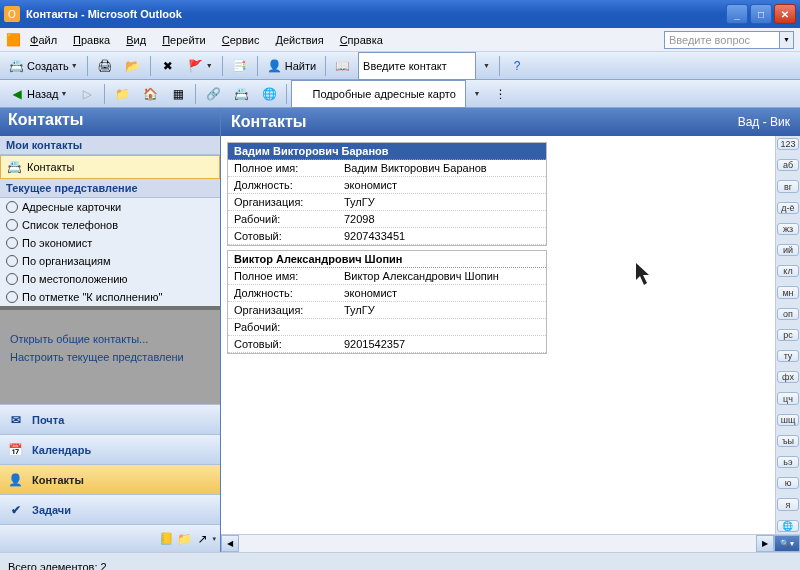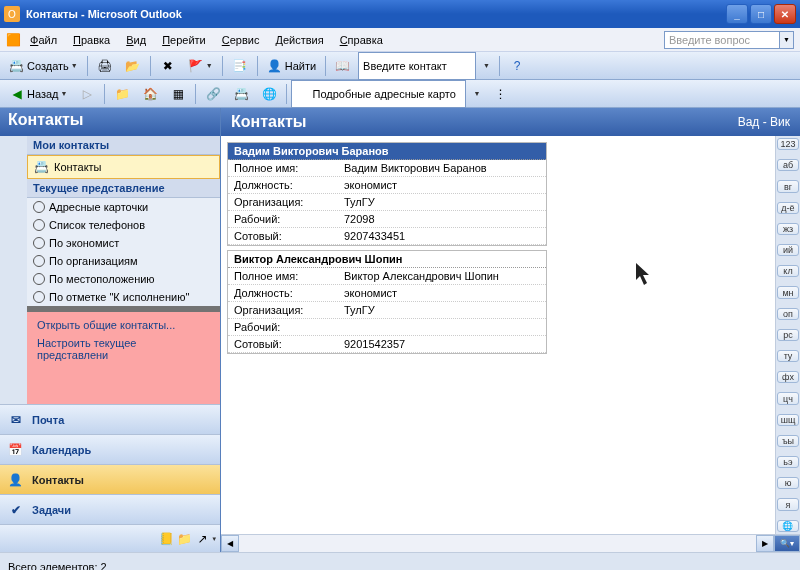--- a/index.html
+++ b/index.html
@@ -29,23 +29,23 @@
 .main-area { display: flex; height: calc(100% - 28px - 24px - 28px - 28px - 18px); }
 
 .sidebar { width: 221px; background: #dce5f2; border-right: 1px solid #577fbc; display: flex; flex-direction: column; }
 .side-hdr { height: 28px; background: linear-gradient(to bottom, #5c86c8, #335ea8); color: white; font-size: 16px; font-weight: bold; padding: 3px 8px; }
 .side-section { background: #e8eef7; }
 .side-sechdr { background: #d1dbed; padding: 3px 6px; font-weight: bold; color: #15428b; border-bottom: 1px solid #b0c0d8; }
 .side-item { padding: 3px 6px; display: flex; align-items: center; gap: 4px; }
 .side-item.sel { background: #fef5c7; border: 1px solid #e8b040; }
 .radio { width: 12px; height: 12px; border: 1px solid #555; border-radius: 50%; display: inline-flex; align-items: center; justify-content: center; }
 .radio.on::after { content: ''; width: 5px; height: 5px; background: #4a7040; border-radius: 50%; }
-.side-links { padding: 4px 0; border-top: 6px solid #737373; }
+.side-links { padding: 20px 0; border-top: 4px solid #737373; }
 .side-link { color: #15428b; padding: 3px 10px; cursor: pointer; }
-.side-list { flex: 1; overflow: auto; background: #fca5a5; margin-left: 27px; }
+.side-list { flex: 1; overflow: auto; background: #a3a3a3; }
 
 .nav-btns { margin-top: auto; }
 .nav-btn { height: 30px; background: linear-gradient(to bottom, #e8f0fb, #c2d4ee); border-top: 1px solid #b0c0d8; display: flex; align-items: center; padding: 0 8px; gap: 8px; font-weight: bold; color: #15428b; }
 .nav-btn.active { background: linear-gradient(to bottom, #fbe29a, #f3c65b); color: #222; }
 .nav-strip { height: 28px; background: linear-gradient(to bottom, #e8f0fb, #c2d4ee); border-top: 1px solid #b0c0d8; display: flex; align-items: center; justify-content: flex-end; padding: 0 4px; gap: 2px; }
 
 .content { flex: 1; display: flex; flex-direction: column; background: #fff; }
 .content-hdr { height: 28px; background: linear-gradient(to bottom, #5c86c8, #335ea8); color: white; display: flex; align-items: center; padding: 0 10px; }
 .content-hdr .title { font-size: 16px; font-weight: bold; flex: 1; }
 .content-hdr .range { font-size: 12px; }

